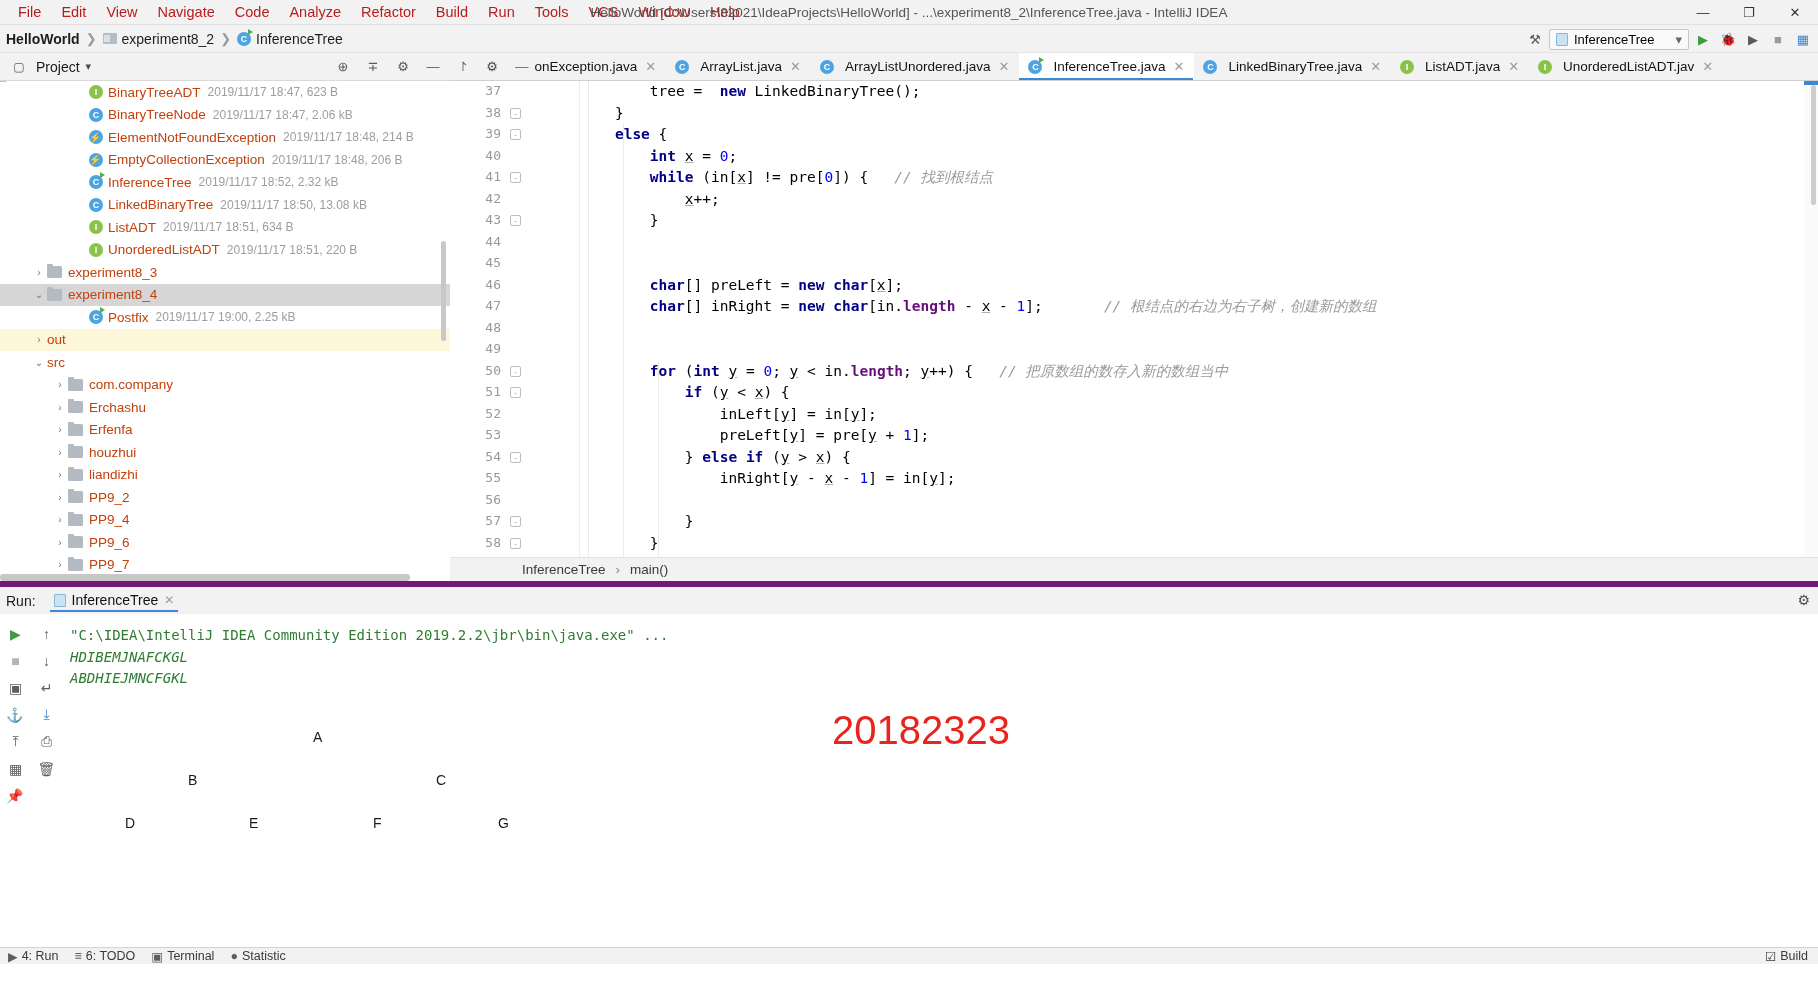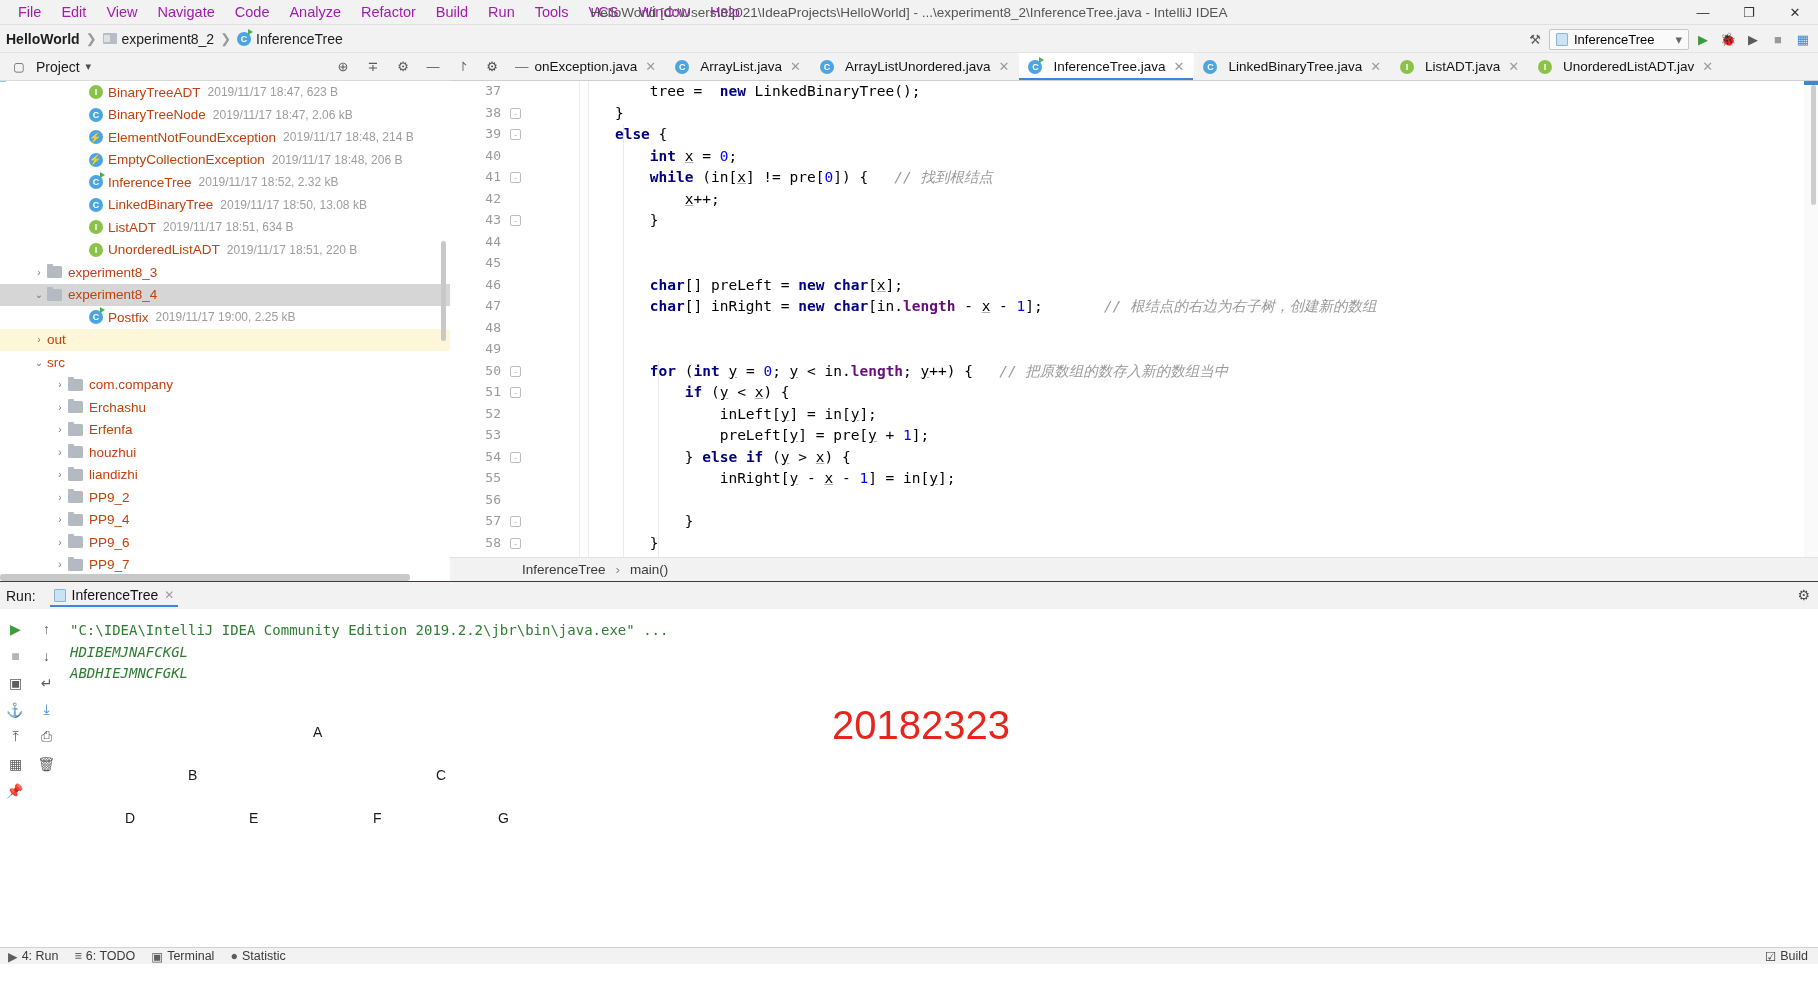--- a/index.html
+++ b/index.html
@@ -14,21 +14,21 @@
   .app { position: relative; width: 1818px; height: 981px; }
 
   
   .titlebar {
     position: absolute; top: 0; left: 0; width: 1818px; height: 25px;
     background: #f2f2f2; border-bottom: 1px solid #e0e0e0;
     display: flex; align-items: center;
   }
   .menubar { display: flex; align-items: center; padding-left: 8px; gap: 0px; }
   .menu-item {
-    padding: 5px 10px; font-size: 14.5px; color: #a21caf; cursor: default;
+    padding: 5px 10px; font-size: 14.5px; color: #b91c1c; cursor: default;
     white-space: nowrap;
   }
   .win-title {
     position: absolute; left: 0; right: 0; text-align: center;
     font-size: 13.5px; color: #555; pointer-events: none;
     white-space: nowrap;
   }
   .win-buttons {
     position: absolute; right: 0; top: 0; height: 25px;
     display: flex; align-items: center;
@@ -217,21 +217,21 @@
   
   .edcrumb {
     position:absolute; top:557px; left:450px; width:1368px; height:24px;
     background:#f2f2f2; display:flex; align-items:center; padding-left:72px;
     font-size:13.5px; color:#3a3a3a; border-top:1px solid #e2e2e2;
   }
 
   
   .runwin {
     position:absolute; top:581px; left:0; width:1818px; height:383px;
-    background:#ffffff; border-top:1px solid #701a75;padding-left:44px;
+    background:#ffffff; border-top:6px solid #701a75;padding-left:44px;
   }
   .runhdr {
     position:absolute; top:0; left:0; width:1818px; height:27px;
     background:#f2f2f2; display:flex; align-items:center; padding-left:6px;
     gap:10px;
   }
   .runhdr .runlabel { font-size:14px; color:#1a1a1a; }
   .runtab {
     display:flex; align-items:center; gap:6px; padding:3px 8px 4px;
     font-size:14px; color:#111; position:relative;

